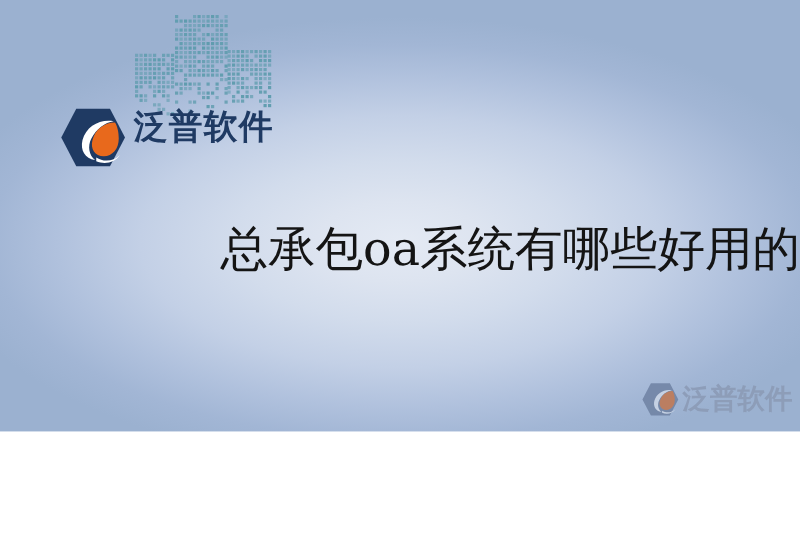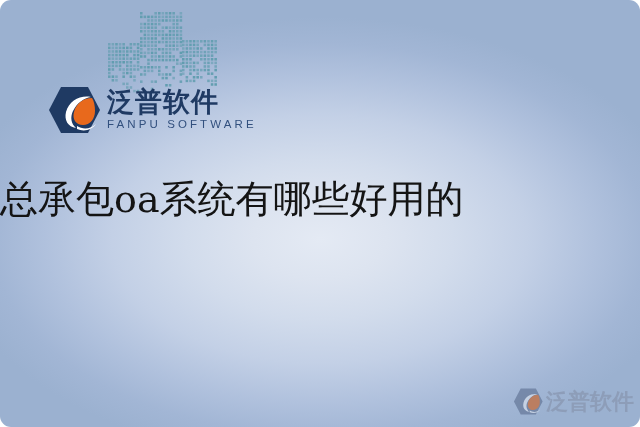--- a/index.html
+++ b/index.html
@@ -9,33 +9,32 @@
   body {
     width: 640px;
     height: 427px;
     overflow: hidden;
     font-family: "Liberation Sans", sans-serif;
   }
 
   #stage {
     position: relative;
     width: 640px;
-    height: 427px;
+    height: 345px;
     overflow: hidden;
     background-color: #9db3d2;
     background-image:
       radial-gradient(ellipse 58% 52% at 50% 56%,
         #e4eaf4 0%,
         #dde4f0 18%,
         #d2dcec 36%,
         #c3d0e6 56%,
         #b0c1dd 74%,
         #a2b6d5 88%,
         #9bb1d0 100%);
-    border-radius: 11px;
   }
 
   
   #pixel-city {
     position: absolute;
     left: 104px;
     top: 6px;
     width: 118px;
     height: 90px;
   }
@@ -78,21 +77,21 @@
     margin-top: 1px;
     white-space: nowrap;
   }
 
   
   #headline {
     position: absolute;
     left: 0;
     top: 174px;
     width: 640px;
-    text-align: left;
+    text-align: right;
     font-family: "DejaVu Serif", "Liberation Serif", serif;
     font-size: 38px;
     line-height: 50px;
     color: #141414;
     letter-spacing: 0px;
     white-space: nowrap;
   }
 
   
   #watermark {
@@ -508,21 +507,20 @@
     <div class="logo-mark">
       <svg width="54" height="48" viewBox="0 0 54 48">
         <polygon points="14,1 41,1 53,24 41,47 14,47 2,24" fill="#1f3a63"></polygon>
         <path d="M44,11 C33,9 22,15 19,26 C17,34 21,41 29,42 C24,38 23,31 26,25 C30,17 37,12 44,11 Z" fill="#ffffff"></path>
         <path d="M45,12 C36,12 29,18 27,26 C25,33 29,39 36,39 C43,39 48,33 48,25 C48,20 47,15 45,12 Z" fill="#e8691c"></path>
         <path d="M30,40 C36,44 44,43 49,38 C45,44 37,46 30,43 Z" fill="#ffffff"></path>
       </svg>
     </div>
     <div class="logo-wordmark">
       <div class="logo-cn">泛普软件</div>
-      <div class="logo-en">FANPU SOFTWARE</div>
     </div>
   </div>
 
   <div id="headline">总承包oa系统有哪些好用的</div>
 
   <div id="watermark">
     <div class="wm-row">
       <div class="wm-mark">
         <svg width="32" height="27" viewBox="0 0 54 48">
           <polygon points="14,1 41,1 53,24 41,47 14,47 2,24" fill="#6f82a3"></polygon>

